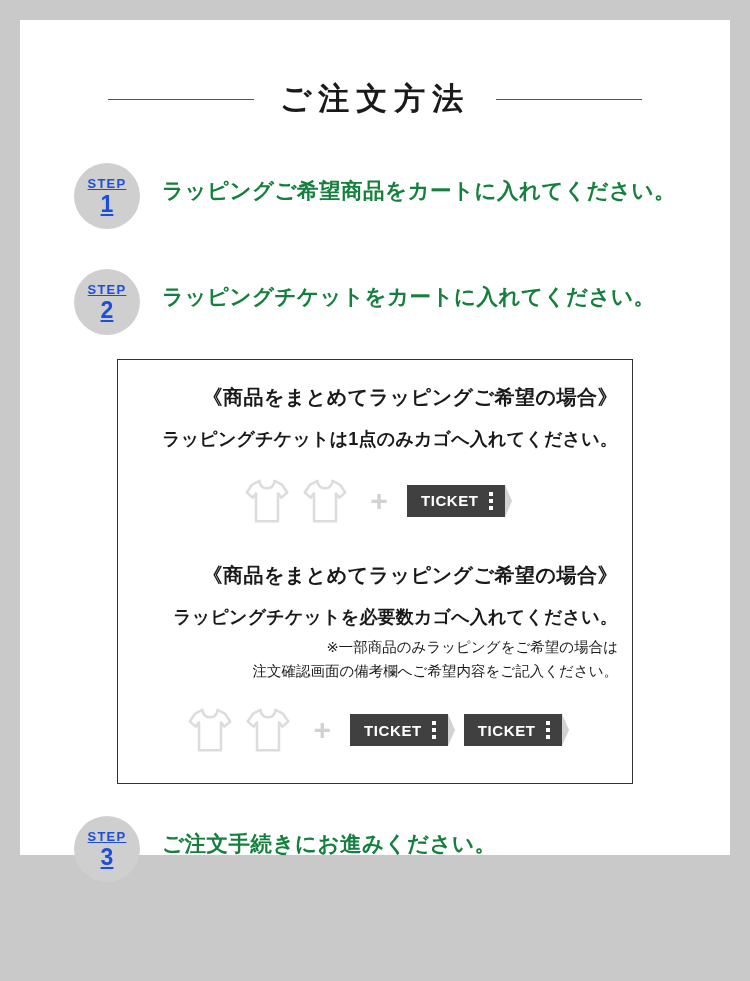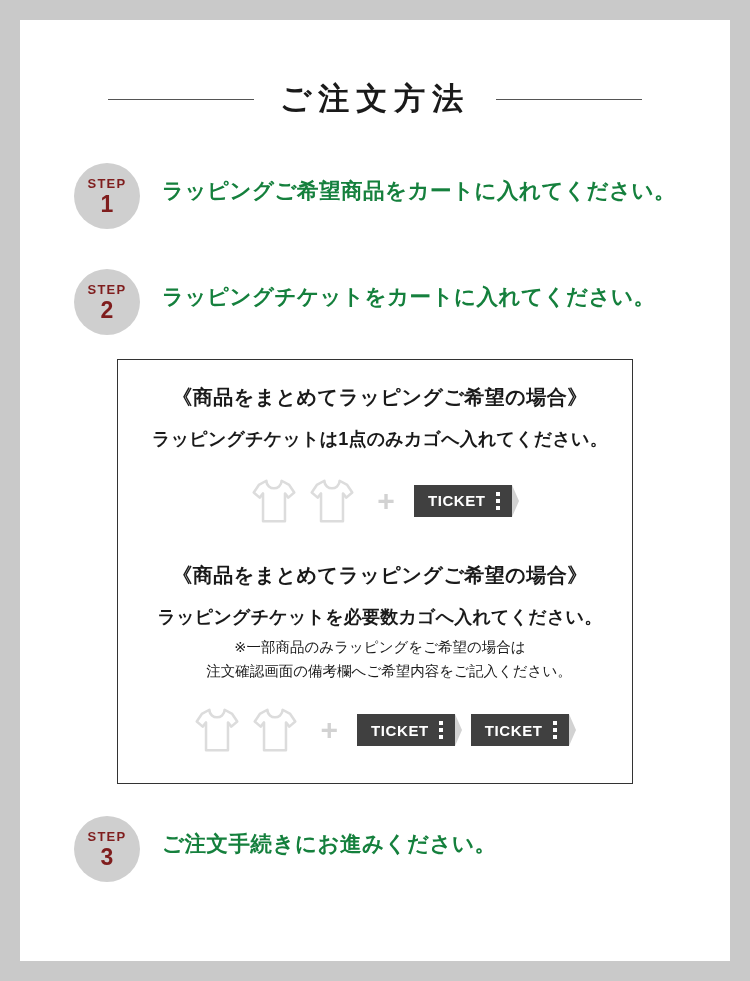--- a/index.html
+++ b/index.html
@@ -11,21 +11,21 @@
     height: 981px;
     background: #c9c9c9;
     font-family: "Liberation Sans", "DejaVu Sans", sans-serif;
     overflow: hidden;
   }
   .page {
     position: absolute;
     left: 20px;
     top: 20px;
     width: 710px;
-    height: 941px;
+    height: 835px;
     background: #ffffff;
     box-sizing: border-box;
   }
 
   
   .title-row {
     display: flex;
     align-items: center;
     justify-content: center;
     margin-top: 58px;
@@ -53,27 +53,28 @@
   }
   .step-1 { margin-top: 43px; }
   .step-2 { margin-top: 40px; }
   .step-3 { margin-top: 32px; }
 
   .step-circle {
     width: 66px;
     height: 66px;
     border-radius: 50%;
     background: #cfcfcf;
-    color: #7f1d1d;
+    color: #1d4ed8;
     display: flex;
     flex-direction: column;
     align-items: center;
     justify-content: center;
     flex: 0 0 auto;
     line-height: 1;
+    text-decoration: underline;
   }
   .step-circle .step-word {
     font-size: 13px;
     font-weight: bold;
     letter-spacing: 1.2px;
     margin-bottom: 3px;
   }
   .step-circle .step-num {
     font-size: 23px;
     font-weight: bold;
@@ -90,22 +91,22 @@
     padding-top: 11px;
   }
   .step-text .line2 { display: block; }
 
   
   .frame {
     margin: 24px auto 0 auto;
     width: 516px;
     border: 1px solid #333;
     box-sizing: border-box;
-    padding: 24px 0 26px 10px;
-    text-align: center;
+    padding: 24px 14px 26px 10px;
+    text-align: right;
   }
   .frame-heading {
     font-family: "DejaVu Sans", "Liberation Sans", sans-serif;
     font-size: 20px;
     font-weight: bold;
     color: #1a1a1a;
     letter-spacing: 0.5px;
   }
   .frame-sub {
     font-family: Liberation Sans, sans-serif;

